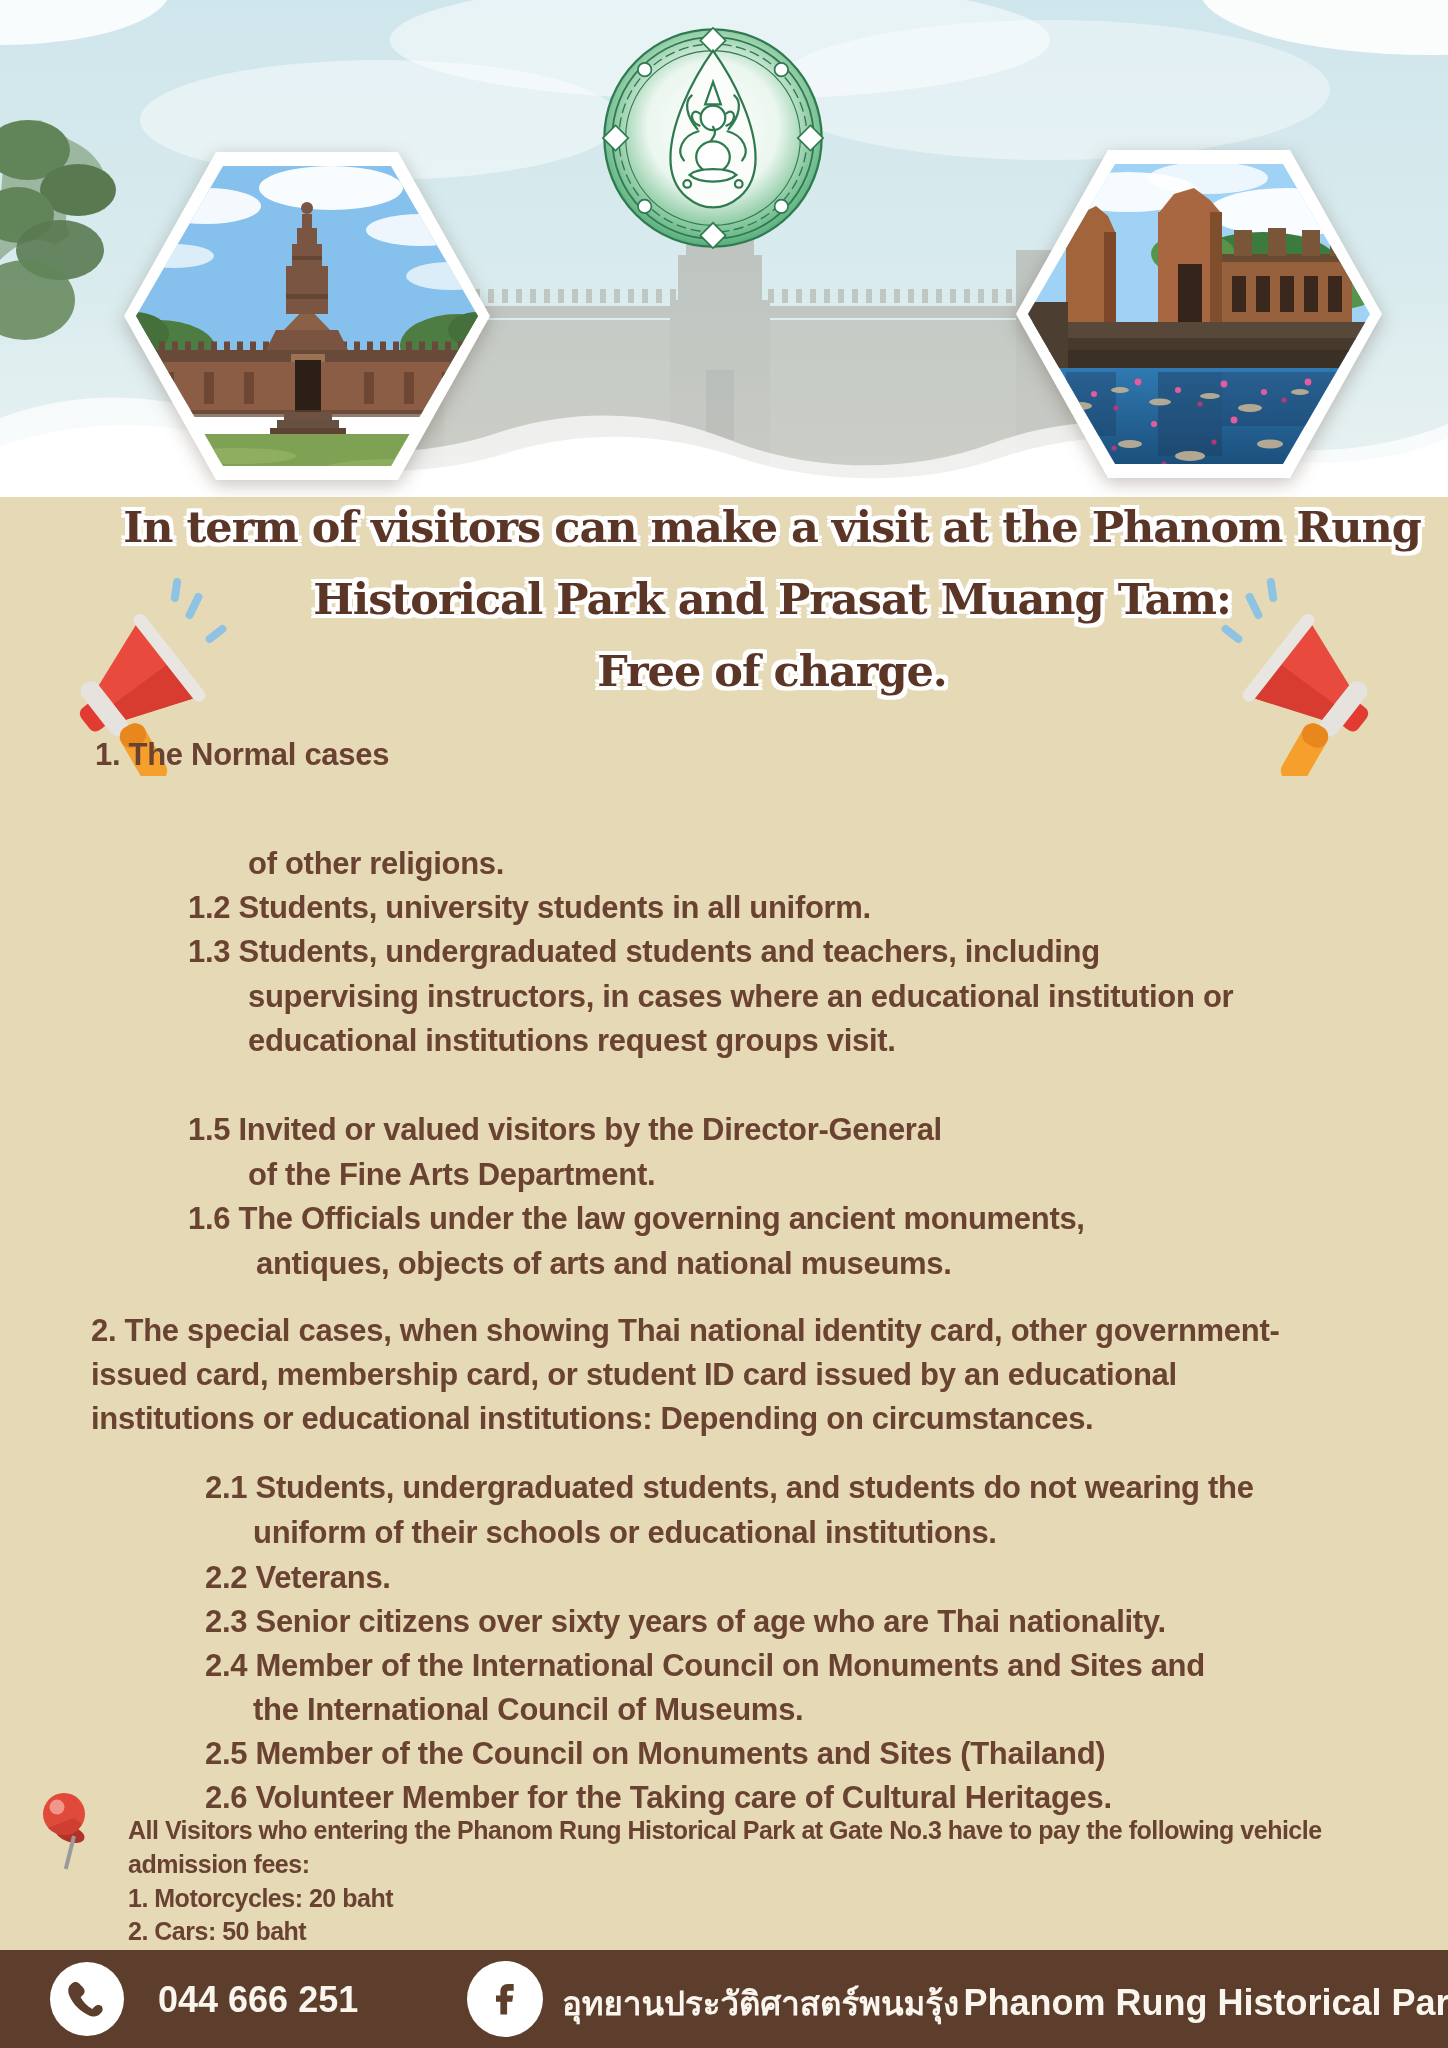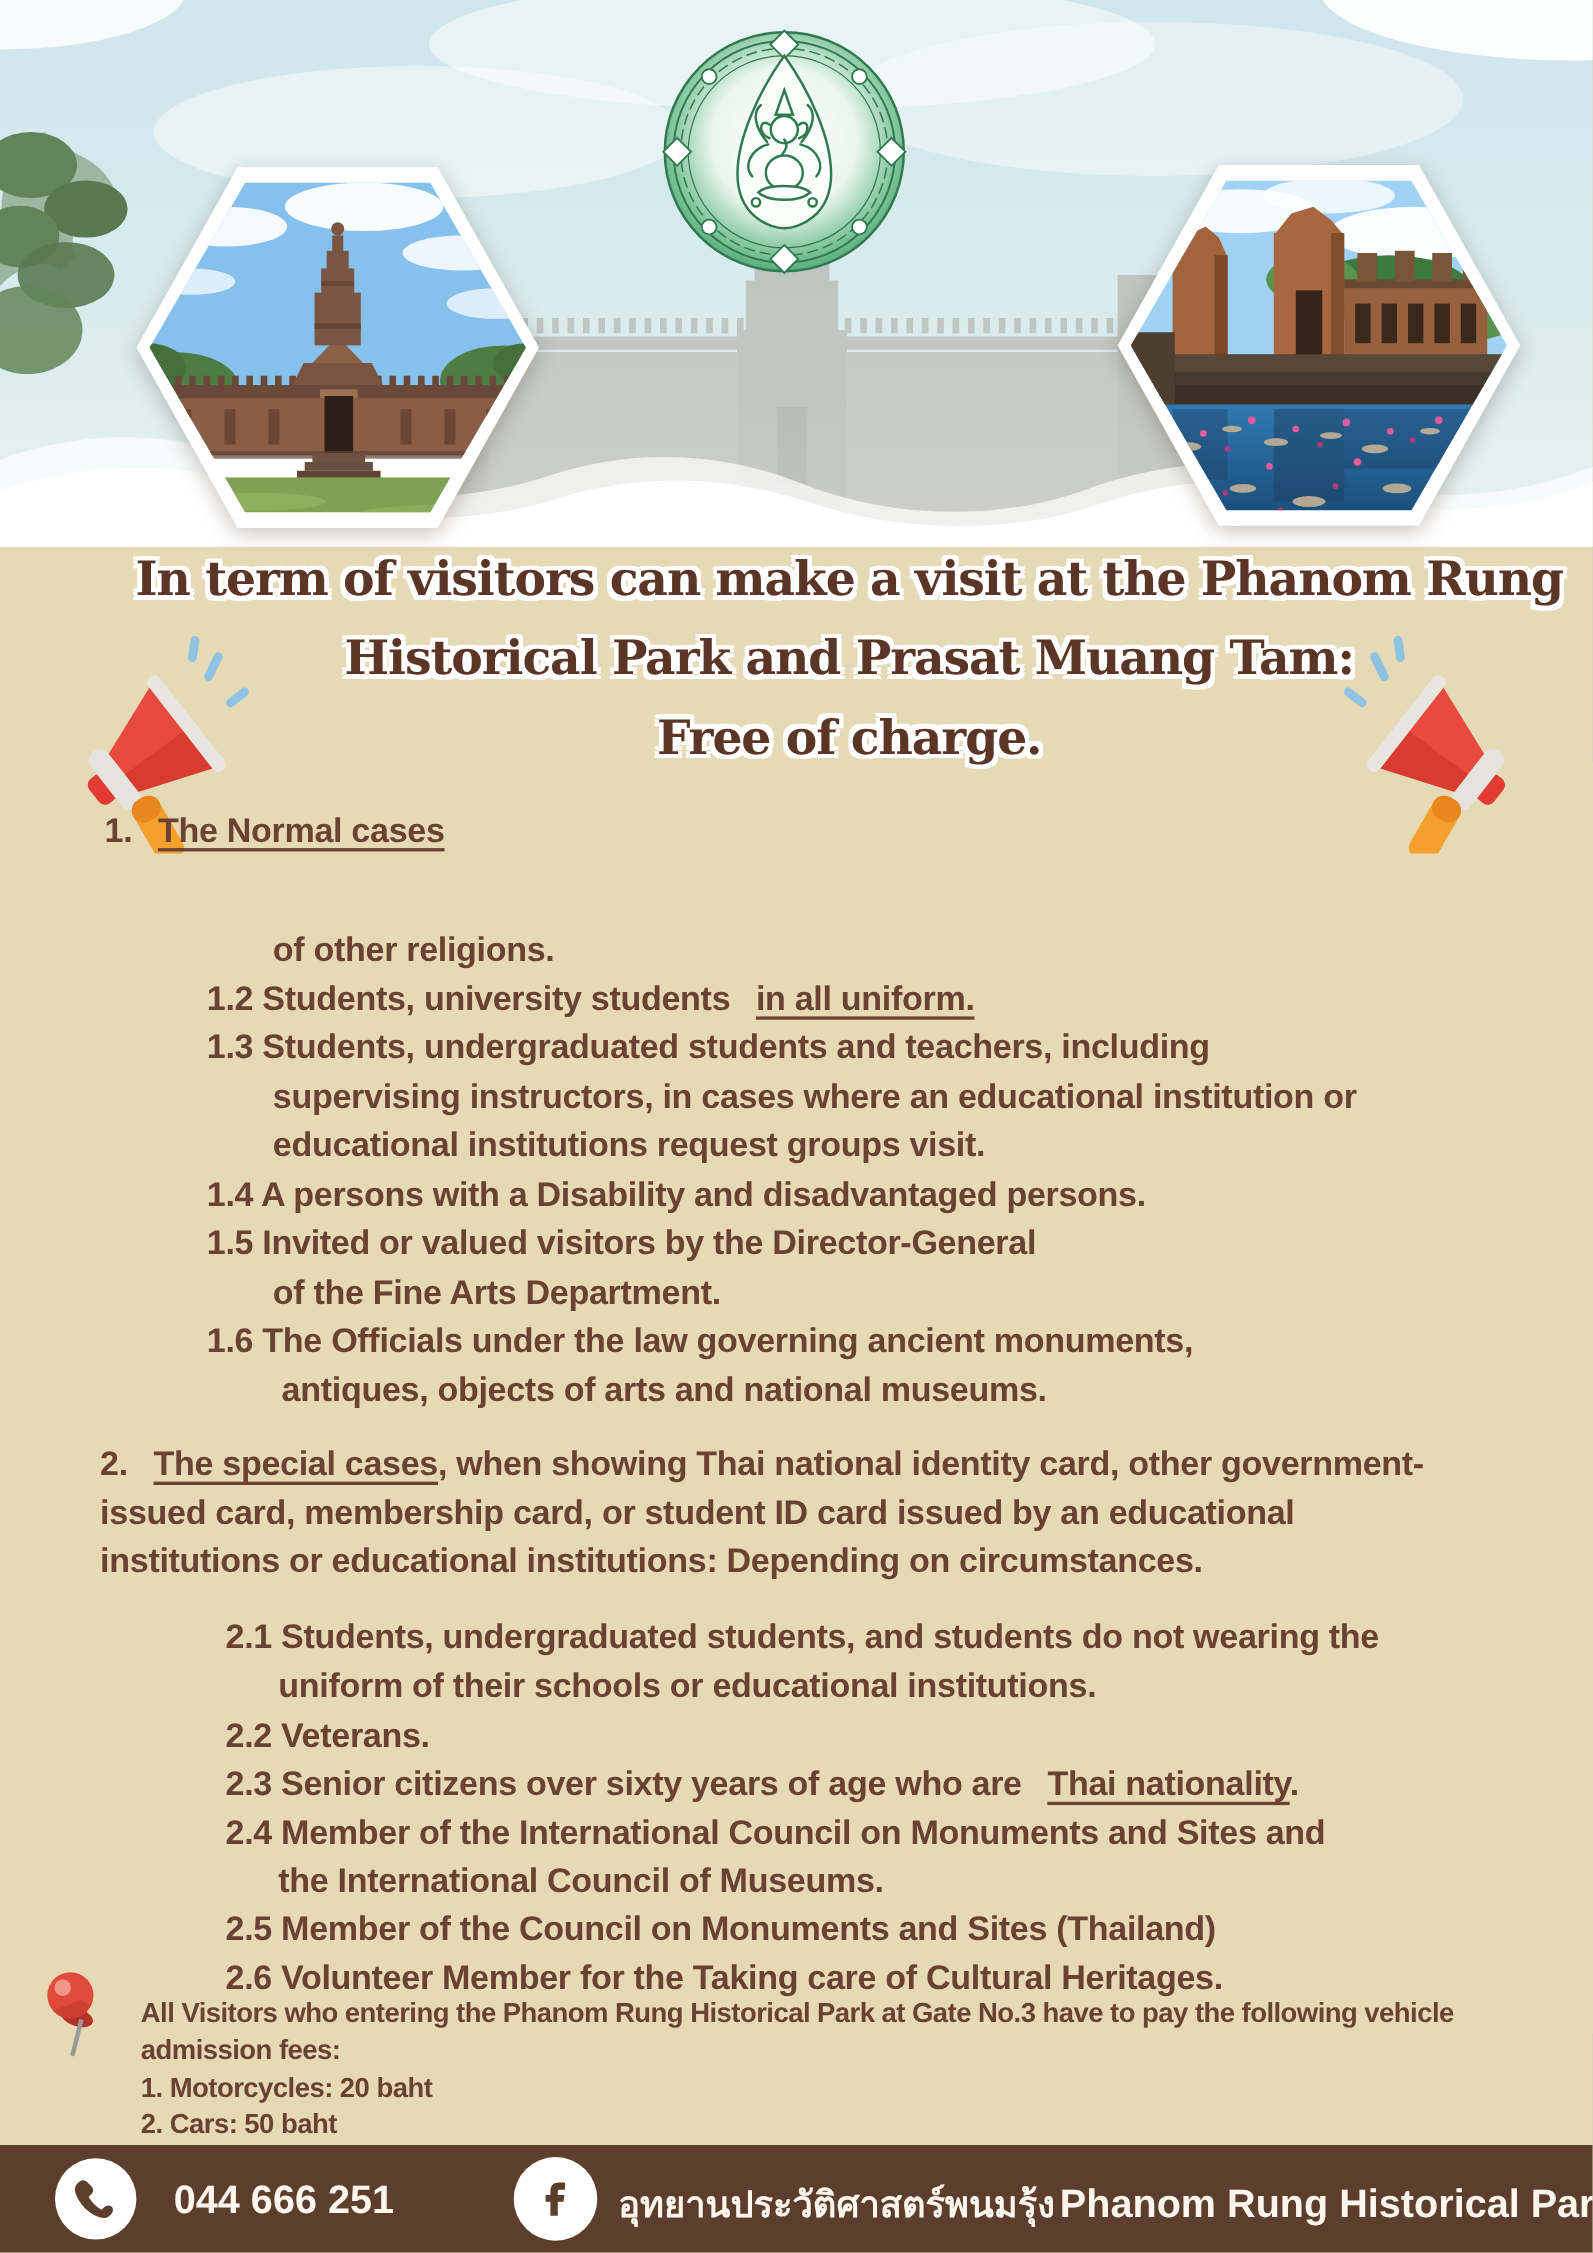--- a/index.html
+++ b/index.html
@@ -11,21 +11,21 @@
   .emblem{position:absolute;left:601px;top:26px;}
   .mega{position:absolute;}
   .title-line{position:absolute;left:0;width:100%;text-align:center;
      font-family:"DejaVu Serif",serif;font-weight:bold;font-size:43px;letter-spacing:-1px;
      color:#5b3626;white-space:nowrap;
      text-shadow:-4px -4px 0 #fff,4px -4px 0 #fff,-4px 4px 0 #fff,4px 4px 0 #fff,
                  0 -4px 0 #fff,0 4px 0 #fff,-4px 0 0 #fff,4px 0 0 #fff,
                  -3px 3px 0 #fff,3px -3px 0 #fff,-3px -3px 0 #fff,3px 3px 0 #fff;padding-left:48px;}
   .t{position:absolute;font-weight:bold;font-size:31px;color:#6a4232;
      letter-spacing:-0.3px;white-space:nowrap;}
-  .u{text-decoration:underline;text-decoration-thickness:3px;text-underline-offset:6px;margin-left:15px;}
+  .u{text-decoration-thickness:3px;text-underline-offset:6px;}
   .note{font-size:25px;letter-spacing:-0.5px;}
   .footer{position:absolute;left:0;top:1950px;width:1448px;height:98px;background:#5d3e2c;}
   .fcircle{position:absolute;background:#ffffff;border-radius:50%;
            display:flex;align-items:center;justify-content:center;}
   .ftext{position:absolute;color:#faf6ee;font-weight:bold;white-space:nowrap;}
   .fthai{font-size:33px;font-weight:bold;}
   .fen{font-size:36px;font-weight:bold;}
 </style>
 </head>
 <body>
@@ -321,21 +321,20 @@
     </g>
   </svg>
 
   <div class="t" style="left:95px;top:737px"><span>1. </span><span class="u">The Normal cases</span></div>
 
   <div class="t" style="left:248px;top:846px">of other religions.</div>
   <div class="t" style="left:188px;top:890px"><span>1.2 Students, university students </span><span class="u">in all uniform.</span></div>
   <div class="t" style="left:188px;top:934px">1.3 Students, undergraduated students and teachers, including</div>
   <div class="t" style="left:248px;top:979px">supervising instructors, in cases where an educational institution or</div>
   <div class="t" style="left:248px;top:1023px">educational institutions request groups visit.</div>
-  <div class="t" style="left:188px;top:1068px">1.4 A persons with a Disability and disadvantaged persons.</div>
   <div class="t" style="left:188px;top:1112px">1.5 Invited or valued visitors by the Director-General</div>
   <div class="t" style="left:248px;top:1157px">of the Fine Arts Department.</div>
   <div class="t" style="left:188px;top:1201px">1.6 The Officials under the law governing ancient monuments,</div>
   <div class="t" style="left:256px;top:1246px">antiques, objects of arts and national museums.</div>
 
   <div class="t" style="left:91px;top:1313px"><span>2. </span><span class="u">The special cases</span><span>, when showing Thai national identity card, other government-</span></div>
   <div class="t" style="left:91px;top:1357px">issued card, membership card, or student ID card issued by an educational</div>
   <div class="t" style="left:91px;top:1401px">institutions or educational institutions: Depending on circumstances.</div>
 
   <div class="t" style="left:205px;top:1470px">2.1 Students, undergraduated students, and students do not wearing the</div>

